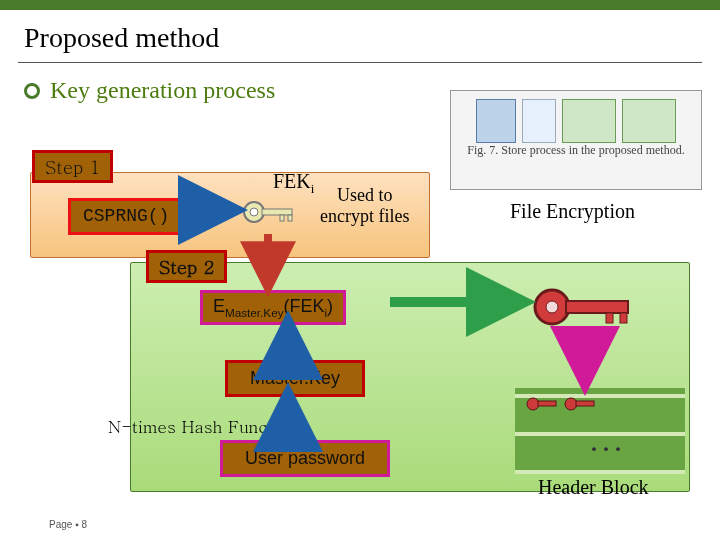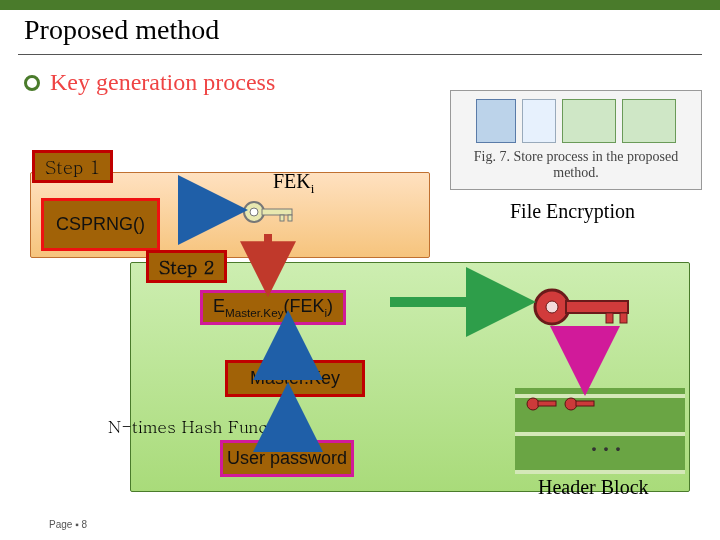--- a/index.html
+++ b/index.html
@@ -11,34 +11,34 @@
     position: relative;
     overflow: hidden;
   }
   .topbar {
     width: 100%;
     height: 10px;
     background: #4a7b2b;
   }
   .title {
     font-size: 28px;
-    padding: 4px 0 4px 24px;
+    padding: 12px 0 4px 24px;
     color: #000;
   }
   .rule {
     border: none;
     border-top: 1px solid #555;
     margin: 4px 18px 0 18px;
   }
   .subtitle-row {
     display: flex;
     align-items: center;
     padding: 14px 0 0 24px;
     font-size: 24px;
-    color: #ef4444;
+    color: #4d7c0f;
   }
   .bullet {
     width: 16px; height: 16px; border-radius: 50%;
     border: 3px solid #4a7b2b;
     margin-right: 10px;
   }
 
   .stage {
     position: absolute;
     left: 30px;
@@ -113,57 +113,59 @@
   <span>Key generation process</span>
 </div>
 
 <div class="stage">
 
   <div class="bg-orange" style="position:absolute; left:0; top:22px; width:400px; height:86px; border-radius:2px;"></div>
   <div class="bg-green" style="position:absolute; left:100px; top:112px; width:560px; height:230px; border-radius:2px;"></div>
   <div class="bg-greenstripe" style="position:absolute; left:485px; top:238px; width:170px; height:86px;"></div>
 
   <div class="box step-box" style="left:2px; top:0px;">Step 1</div>
-  <div class="box" style="left:11px; top:48px; border-color:#e11; padding:12px 12px;">CSPRNG()</div>
+  <div class="box" style="left:38px; top:48px; border-color:#e11; padding:4px 12px;font-family:Liberation Mono, monospace;">CSPRNG()</div>
 
   <div class="label" style="left:222px; top:20px;margin-left:21px;">
     <span>FEK</span><span class="sub">i</span>
   </div>
   <svg class="key-icon" style="left:210px; top:44px;" width="58" height="36" viewBox="0 0 58 36">
     <circle cx="14" cy="18" r="10" fill="#e8e8b0" stroke="#777" stroke-width="2"></circle>
     <circle cx="14" cy="18" r="4" fill="#fff" stroke="#777"></circle>
     <rect x="22" y="15" width="30" height="6" fill="#e8e8b0" stroke="#777"></rect>
     <rect x="40" y="21" width="4" height="6" fill="#e8e8b0" stroke="#777"></rect>
     <rect x="48" y="21" width="4" height="6" fill="#e8e8b0" stroke="#777"></rect>
   </svg>
 
+  <div class="label" style="left:290px; top:35px; font-size:18px; white-space:pre; text-align:center;">Used to
+encrypt files</div>
 
   <div class="label" style="left:480px; top:50px; font-size:20px;text-align:right;">File Encryption</div>
 
   <div class="thumbnail" style="left:420px; top:-60px; width:252px; height:100px;">
     <div style="display:flex; gap:6px; justify-content:center; margin-top:6px;">
       <div style="width:40px;height:44px;background:#bcd3ea;border:1px solid #5a7ba8;"></div>
       <div style="width:34px;height:44px;background:#e7f1fd;border:1px solid #9ab;"></div>
       <div style="width:54px;height:44px;background:#cfe7c6;border:1px solid #6a9a58;"></div>
       <div style="width:54px;height:44px;background:#cfe7c6;border:1px solid #6a9a58;"></div>
     </div>
-    <div style="text-align:center; margin-top:6px; font-size:14px;">Fig. 7. Store process in the proposed method.</div>
+    <div style="text-align:center; font-size:12px;">Fig. 7. Store process in the proposed method.</div>
   </div>
 
   <div class="box step-box" style="left:116px; top:100px;font-weight:bold;">Step 2</div>
 
   <div class="box" style="left:170px; top:140px; border-color:#d11a9a;">
     <span>E</span><span class="sub">Master.Key</span><span>(FEK</span><span class="sub">i</span><span>)</span>
   </div>
 
   <div class="box" style="left:195px; top:210px; border-color:#c00000; padding:4px 22px;">Master.Key</div>
 
   <div class="label" style="left:78px; top:264px; font-family:Batang,serif; font-size:17px;">N-times Hash Func</div>
 
-  <div class="box" style="left:190px; top:290px; border-color:#d11a9a; padding:4px 4px;">User password</div>
+  <div class="box" style="left:190px; top:290px; border-color:#d11a9a; padding:4px 22px;">User password</div>
 
   <svg class="key-icon" style="left:500px; top:130px;" width="110" height="54" viewBox="0 0 110 54">
     <circle cx="22" cy="27" r="17" fill="#d13b3b" stroke="#6a1a1a" stroke-width="3"></circle>
     <circle cx="22" cy="27" r="6" fill="#f3dada" stroke="#6a1a1a"></circle>
     <rect x="36" y="21" width="62" height="12" fill="#d13b3b" stroke="#6a1a1a" stroke-width="2"></rect>
     <rect x="76" y="33" width="7" height="10" fill="#d13b3b" stroke="#6a1a1a"></rect>
     <rect x="90" y="33" width="7" height="10" fill="#d13b3b" stroke="#6a1a1a"></rect>
   </svg>
 
   <svg class="key-icon" style="left:495px; top:244px;" width="34" height="20" viewBox="0 0 34 20">

